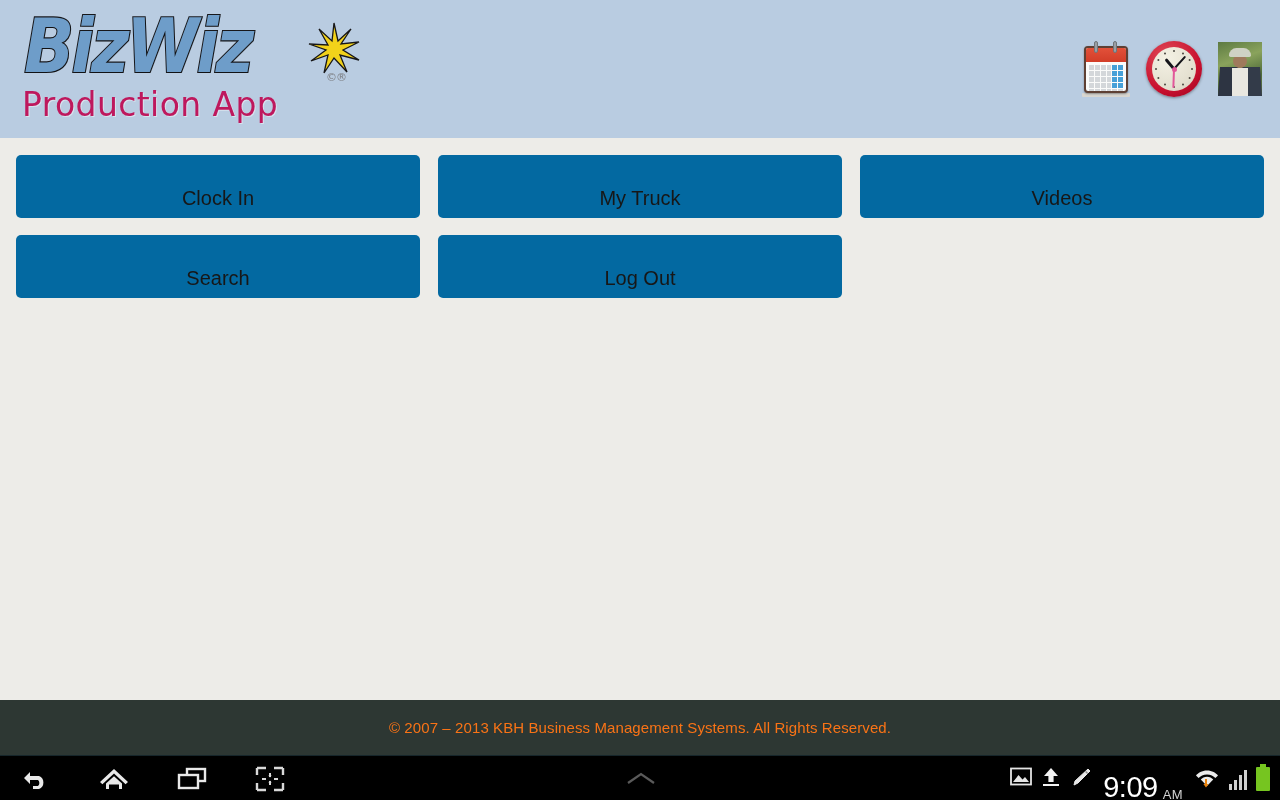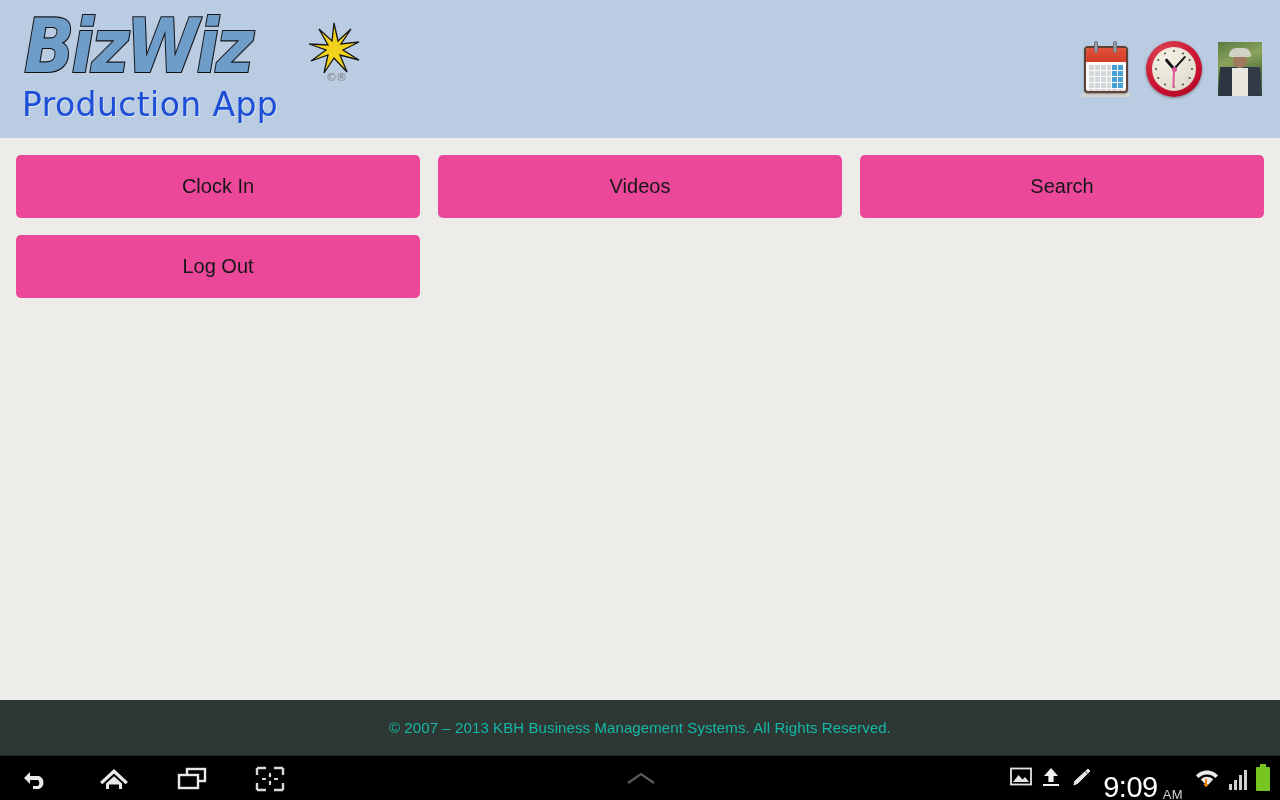--- a/index.html
+++ b/index.html
@@ -71,21 +71,21 @@
     color: #7d7f84;
     font-family: "DejaVu Sans", sans-serif;
     letter-spacing: -1px;
   }
 
   .logo-sub {
     position: absolute;
     left: 8px;
     top: 80px;
     font-size: 33px;
-    color: #1d4ed8;
+    color: #be185d;
     letter-spacing: 0.4px;
     line-height: 1;
     white-space: nowrap;
     font-family: "DejaVu Sans", sans-serif;
     font-weight: 400;
     text-shadow: 1px 1px 0 rgba(255,255,255,0.45);
   }
 
   
   .header-icons {
@@ -251,48 +251,48 @@
   }
   .grid {
     display: grid;
     grid-template-columns: repeat(3, 1fr);
     column-gap: 18px;
     row-gap: 17px;
     align-content: start;
   }
   .tile {
     height: 63px;
-    background: #ec4899;
+    background: #0369a1;
     border: none;
     border-radius: 5px;
     font-family: "Liberation Sans", sans-serif;
     font-size: 20px;
     color: #171717;
     text-align: center;
     line-height: 63px;
     cursor: pointer;
-    padding: 0;
+    padding: 12px;
     overflow: hidden;
     white-space: nowrap;
   }
 
   
   .footer {
     position: absolute;
     left: 0; top: 700px;
     width: 1280px;
     height: 55px;
     background: #2d3733;
     display: flex;
     align-items: center;
     justify-content: center;
   }
   .footer-text {
     font-size: 15px;
-    color: #14b8a6;
+    color: #f97316;
     letter-spacing: 0.1px;
   }
 
   
   .sysbar {
     position: absolute;
     left: 0; top: 755px;
     width: 1280px;
     height: 45px;
     background: #000000;
@@ -467,20 +467,21 @@
         <div class="av-face"></div>
         <div class="av-cap"></div>
       </div>
 
     </div>
   </div>
 
   <div class="main">
     <div class="grid">
       <button class="tile">Clock In</button>
+      <button class="tile">My Truck</button>
       <button class="tile">Videos</button>
       <button class="tile">Search</button>
       <button class="tile">Log Out</button>
     </div>
   </div>
 
   <div class="footer">
     <div class="footer-text">© 2007 – 2013 KBH Business Management Systems. All Rights Reserved.</div>
   </div>
 

